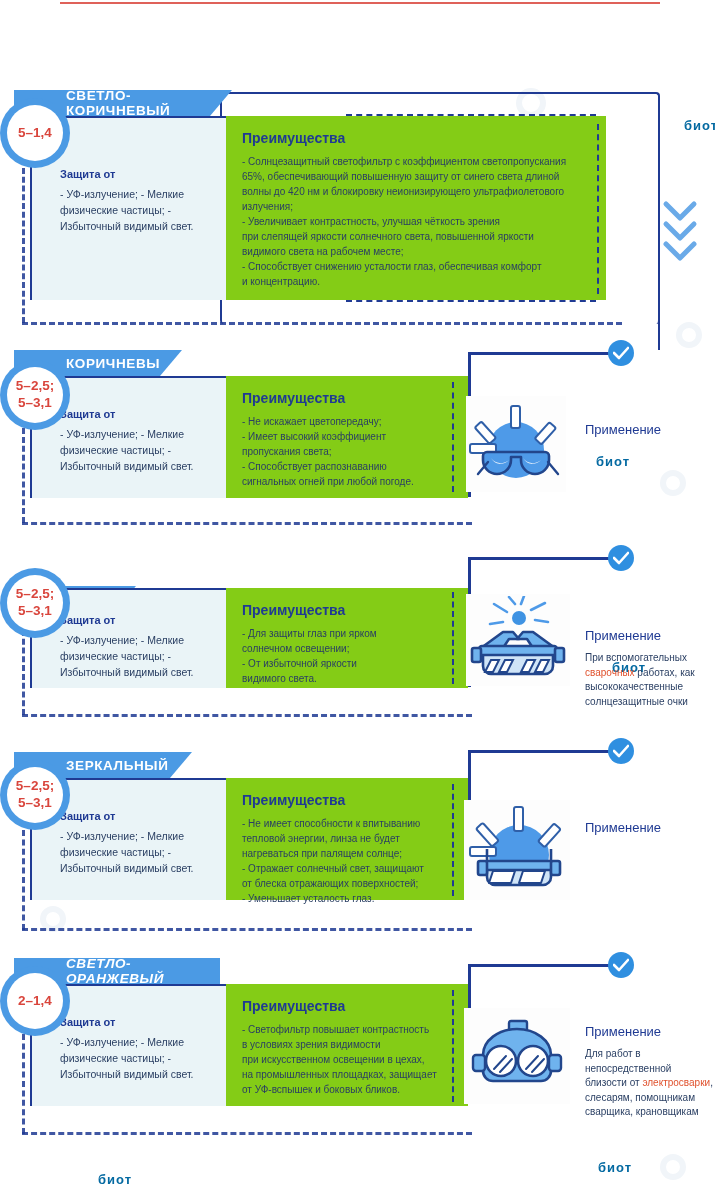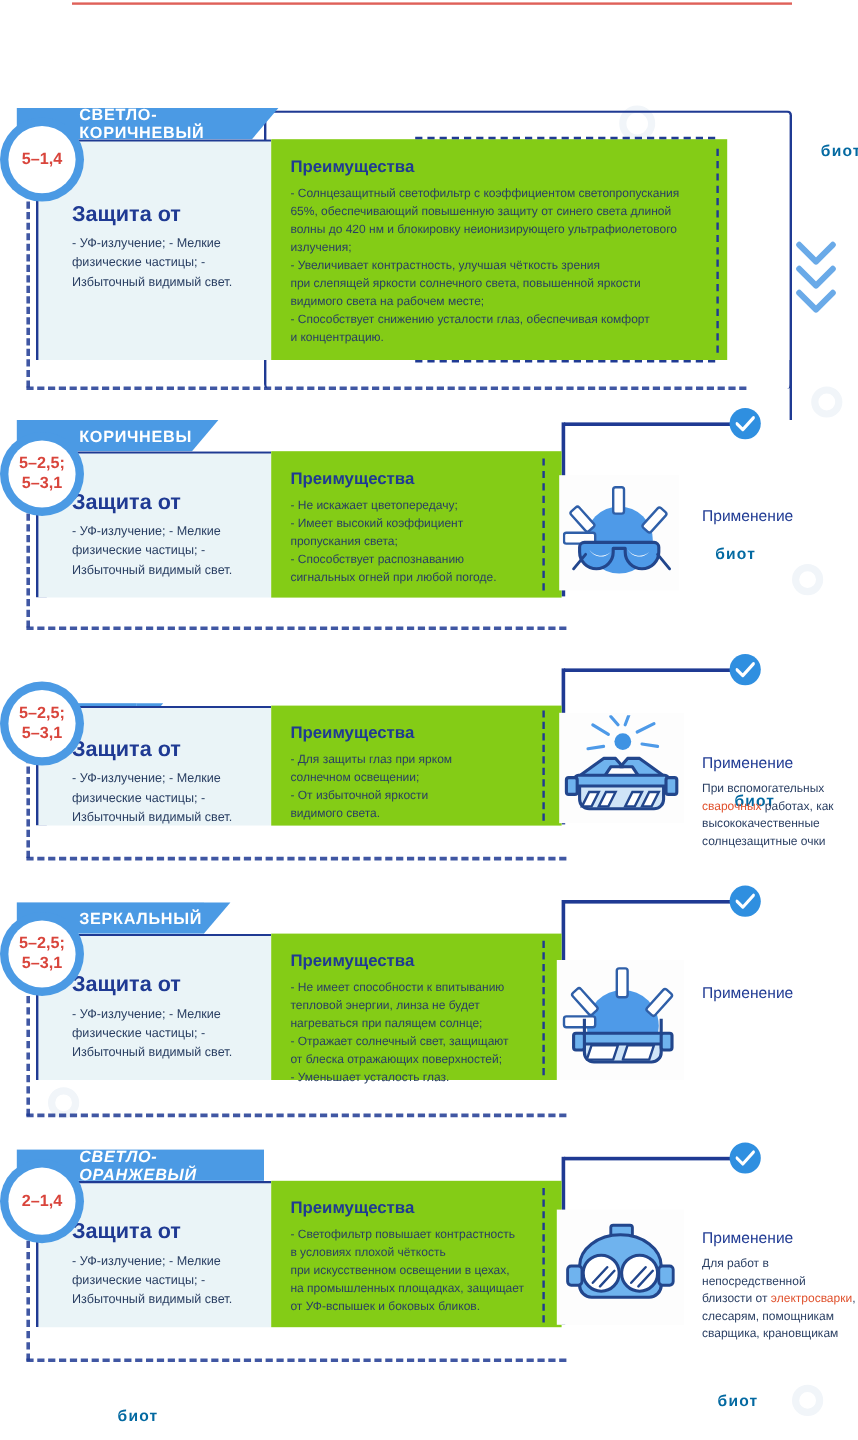--- a/index.html
+++ b/index.html
@@ -61,21 +61,21 @@
   
   .panel-left{
     position:absolute; background:#eaf4f7;
     border-top:2.5px solid #1f3a93;
     border-left:2.5px solid #1f3a93;
     border-top-left-radius:16px;
     padding:16px 10px 10px 28px;
   }
 
   .h-title{
-    font-weight:bold; font-size:18px; color:#1f3a93; margin-bottom:7px;
+    font-weight:bold; font-size:11px; color:#1f3a93; margin-bottom:7px;
   }
   .list{ font-size:10.5px; line-height:1.5; color:#2a3f63; }
 
   
   .panel-mid{
     position:absolute; background:#84cc16;
     padding:14px 16px 0 16px;
   }
   .panel-mid .h-title{ font-size:14px; margin-bottom:8px; }
   .panel-mid .body{ font-size:10px; line-height:1.5; color:#2a3f63; white-space:pre-line; }
@@ -454,21 +454,21 @@
       <div class="list">- УФ-излучение;
 - Мелкие физические
 частицы;
 - Избыточный видимый
 свет.</div>
     </div>
 
     <div class="panel-mid" style="left:226px; top:984px; width:242px; height:122px;">
       <div class="h-title">Преимущества</div>
       <div class="body">- Светофильтр повышает контрастность
-в условиях плохой чёткость
+в условиях зрения видимости
 при искусственном освещении в цехах,
 на промышленных площадках, защищает
 от УФ-вспышек и боковых бликов.</div>
     </div>
 
     <div class="dash-v" style="left:452px; top:990px; height:112px;"></div>
 
     <div class="icon-tile" style="left:464px; top:1008px; width:106px; height:96px;">
       <svg width="100" height="90" viewBox="0 0 100 90">
         <rect x="42" y="10" width="18" height="10" rx="2" fill="#6fb3ee" stroke="#22468c" stroke-width="2.4"></rect>

